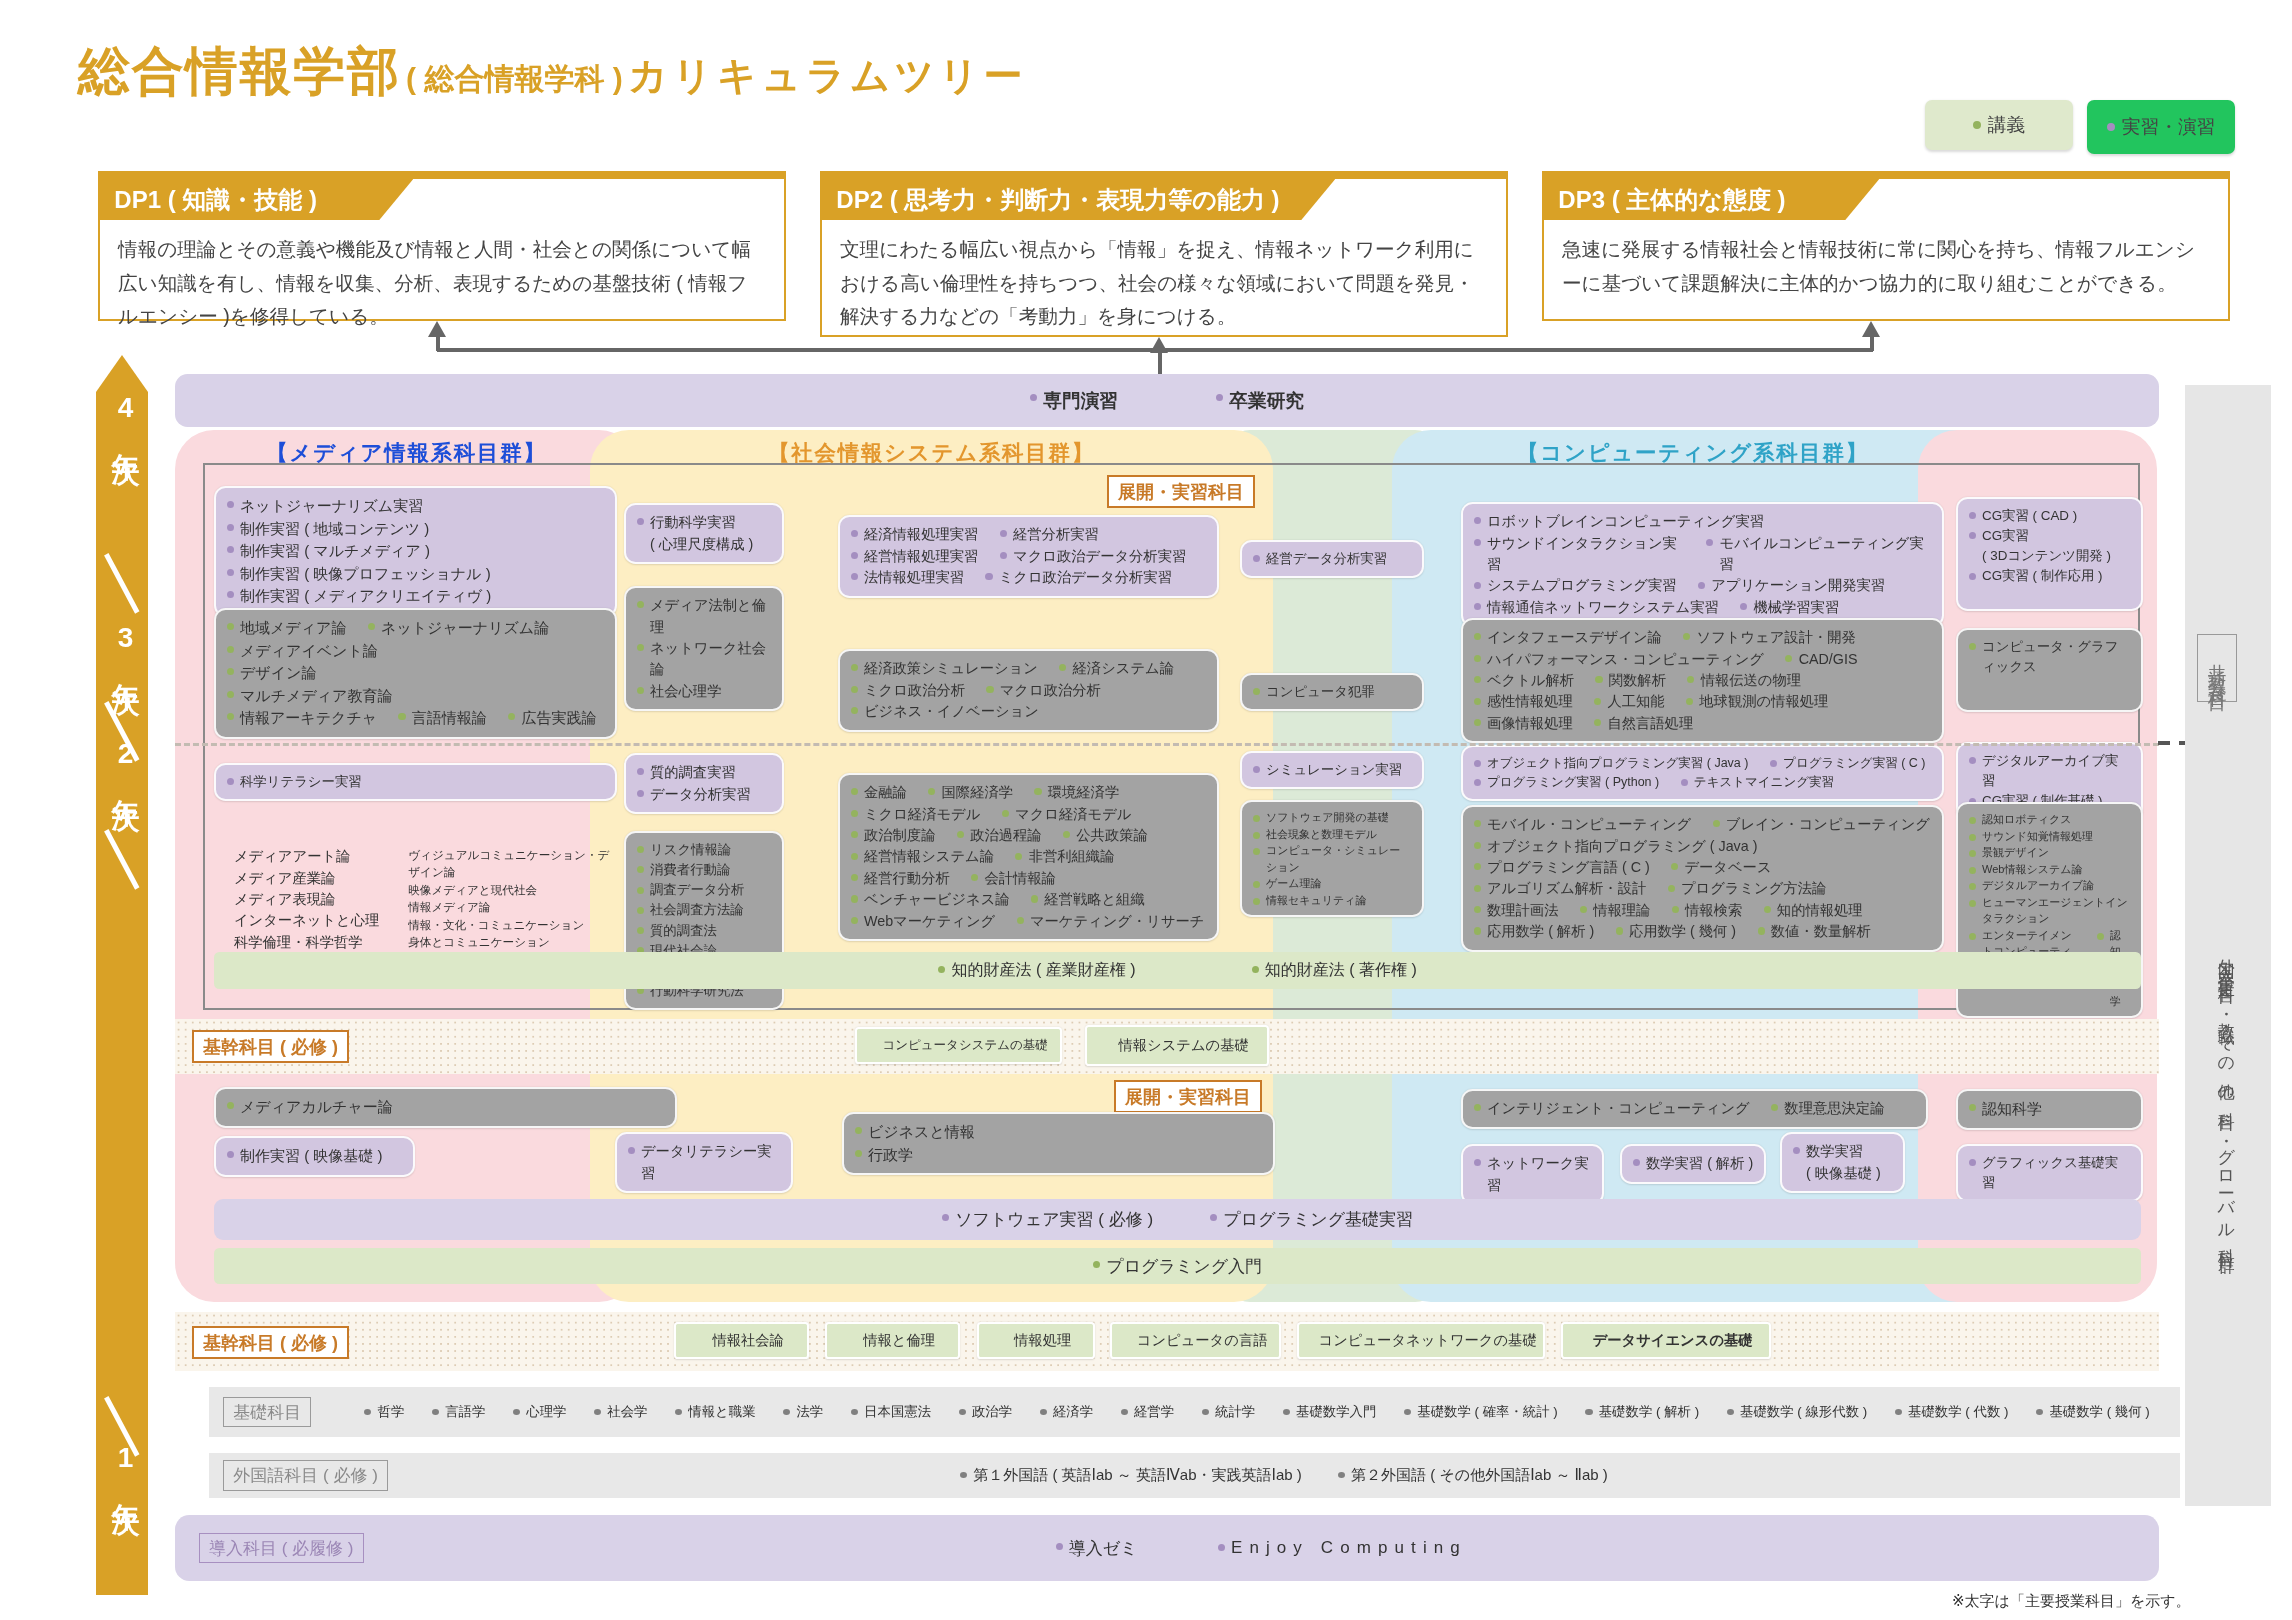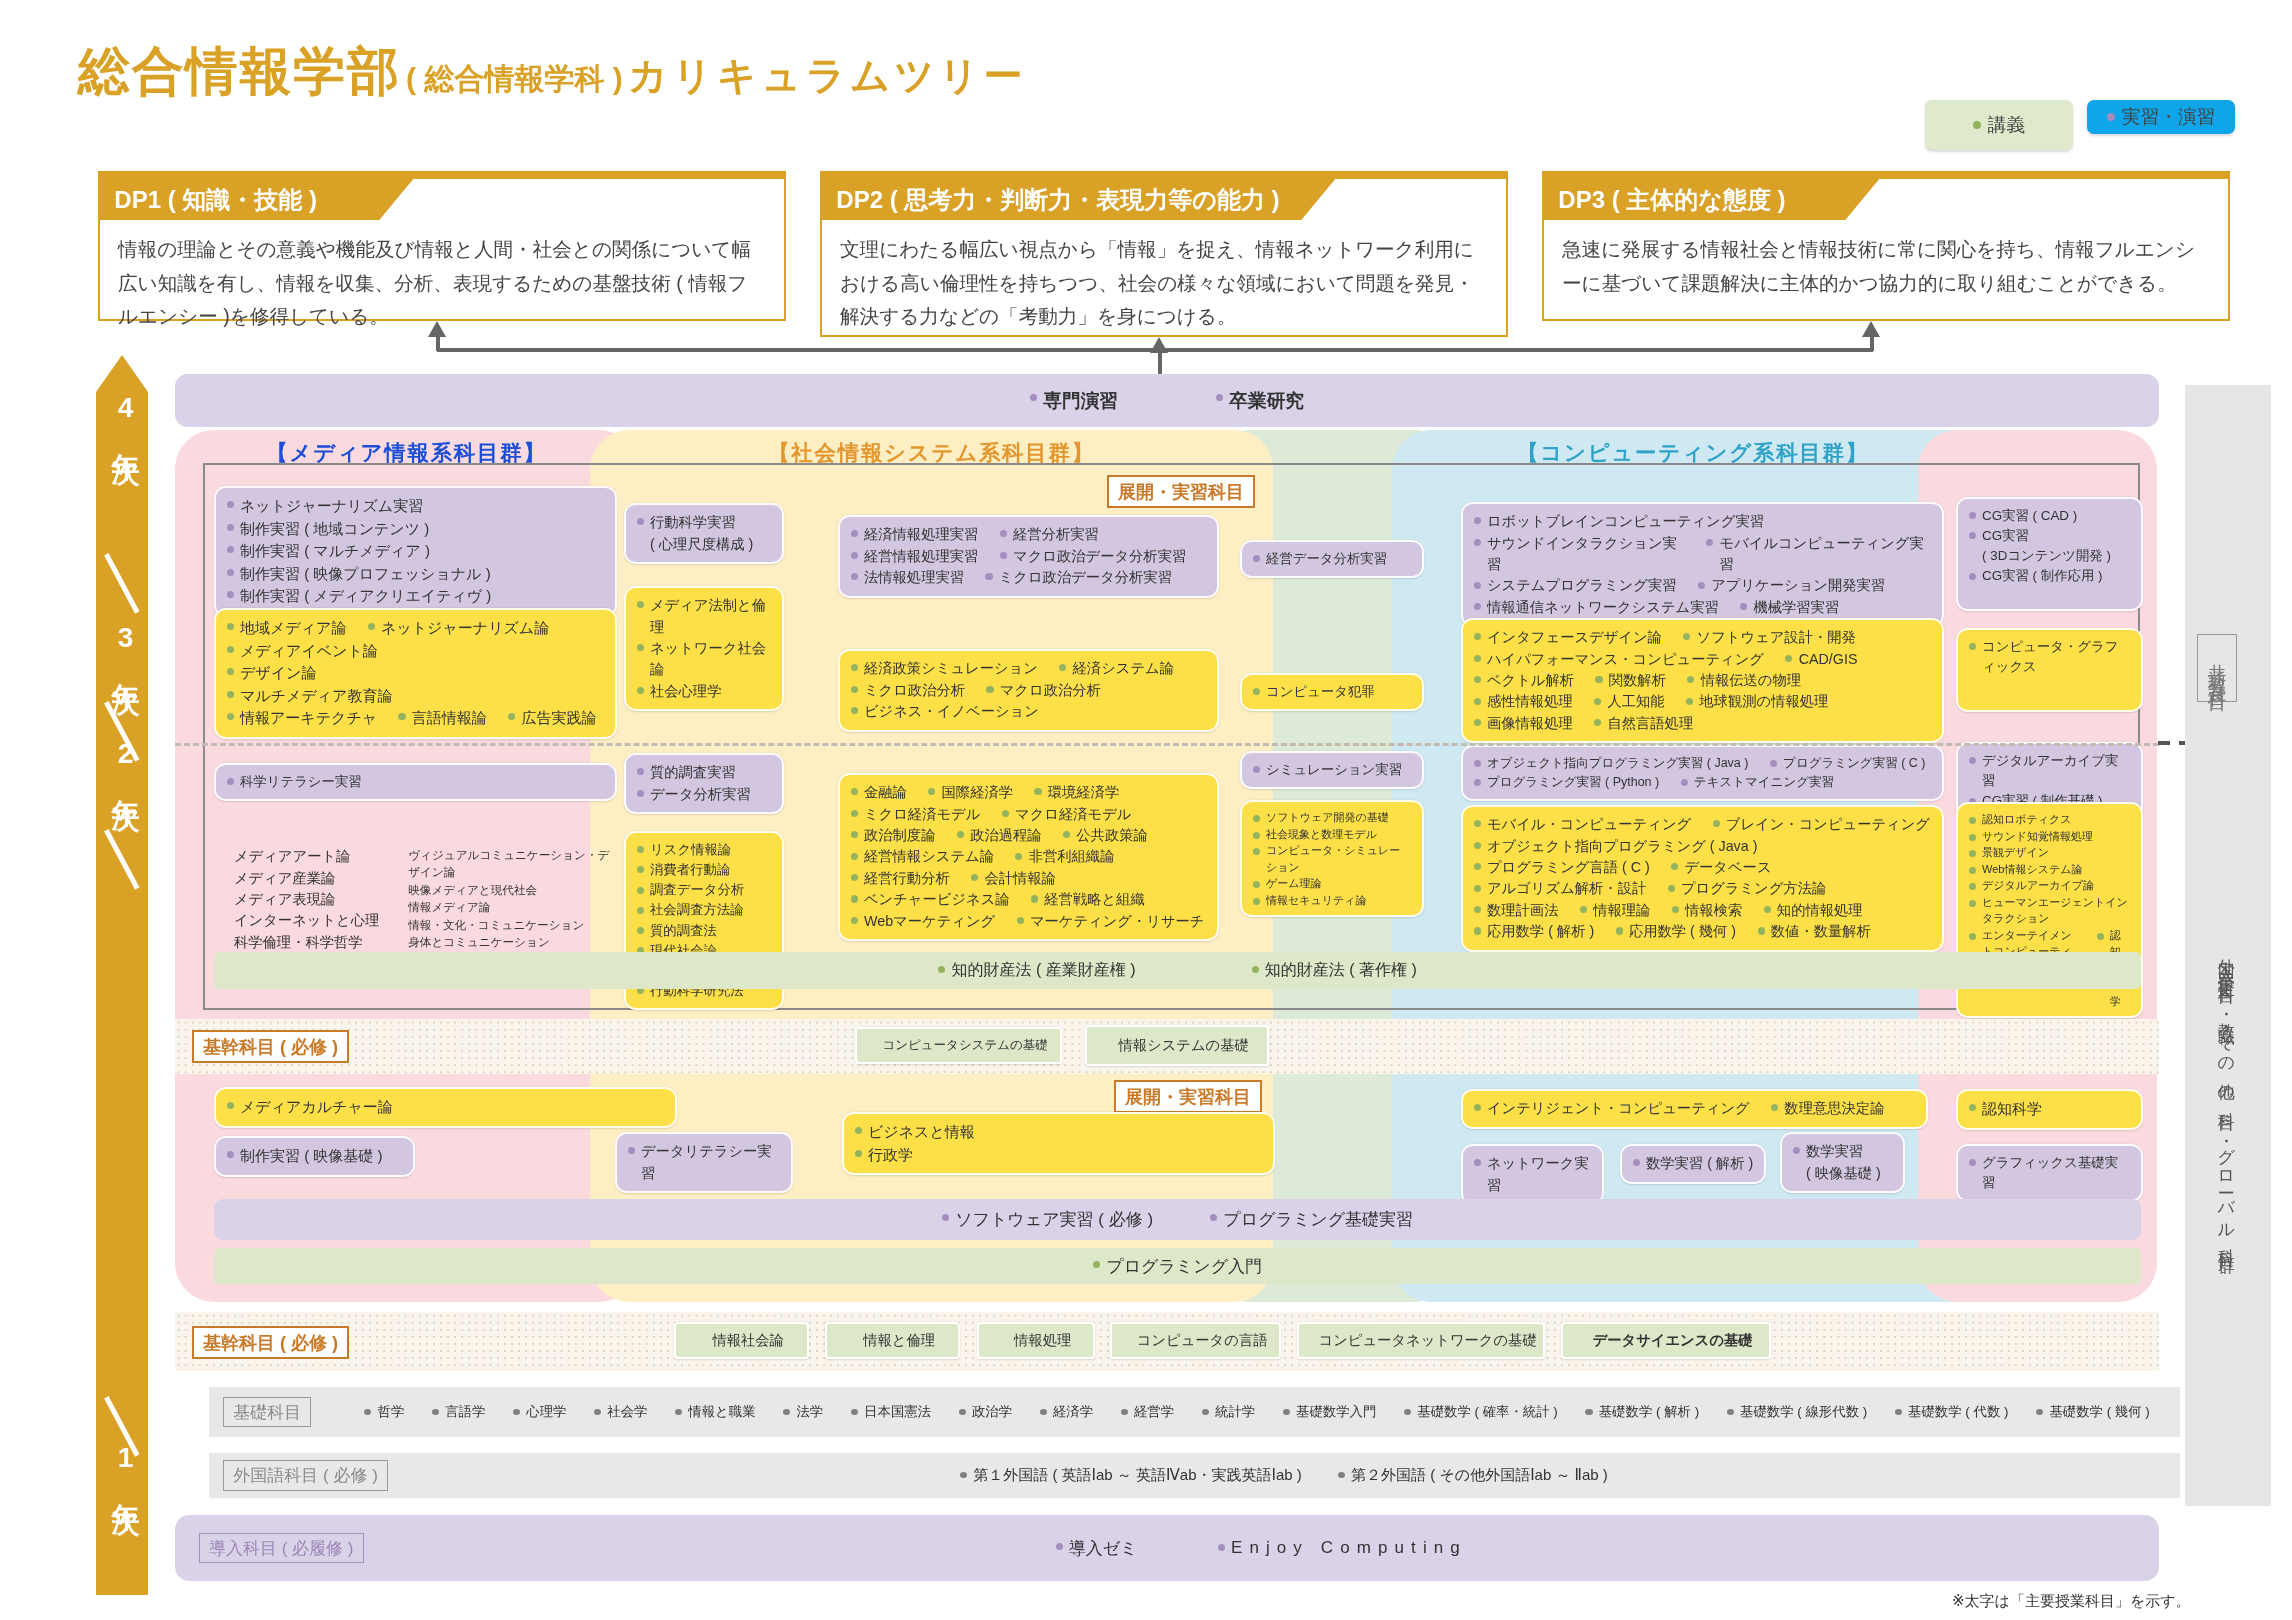--- a/index.html
+++ b/index.html
@@ -33,21 +33,21 @@
   
   .ggrp{top:430px;height:872px;border-radius:39px;}
   .grphead{top:438px;font-size:21.4px;font-weight:bold;text-align:center;letter-spacing:1.8px;}
   
   .band{display:flex;align-items:center;justify-content:center;gap:98px;font-size:18.7px;}
   .pband{background:#d9d2e8;}
   .gband{background:#dce8c8;}
   
   .box{border-radius:11.6px;padding:7.1px 10.7px;font-size:15px;line-height:1.5;
        border:2.7px solid rgba(255,255,255,.9);box-shadow:0 0.9px 1.8px rgba(0,0,0,.12);}
-  .g{background:#fde047;}
+  .g{background:#a3a3a3;}
   .p{background:#d2c6e0;}
   .plain{background:transparent;border:none;box-shadow:none;}
   .dot{display:inline-block;width:7.1px;height:7.1px;border-radius:50%;flex:0 0 7.1px;margin:6.2px 6.2px 0 0;}
   .g .dot,.gband .dot,.dotted .dot{background:#94b35e;}
   .p .dot,.pband .dot{background:#a48ec0;}
   .grayrow .dot{background:#808080;width:6.2px;height:6.2px;}
   .legend .dot{display:inline-block;width:8px;height:8px;border-radius:50%;flex:none;margin:0 7.1px 0 0;}
   .ln{display:flex;gap:21.4px;align-items:flex-start;}
   .it{display:flex;align-items:flex-start;}
   .bd{font-weight:bold;}
@@ -82,21 +82,21 @@
 <div class="abs title">
   <span class="t1">総合情報学部</span>
   <span class="t2">( 総合情報学科 )</span>
   <span class="t3">カリキュラムツリー</span>
 </div>
 
 <div class="abs legend" style="left:1925px;top:100px;width:148px;height:50px;background:#dfe9cc;">
   <i class="dot" style="background:#94b35e;"></i>
   <span>講義</span>
 </div>
-<div class="abs legend" style="left:2087px;top:100px;width:148px;height:34px;background:#0ea5e9;text-align:center;">
+<div class="abs legend" style="left:2087px;top:100px;width:148px;height:54px;background:#22c55e;text-align:center;">
   <i class="dot" style="background:#a48ec0;"></i>
   <span>実習・演習</span>
 </div>
 
 <div class="abs dp" style="left:98px;top:171px;width:688px;height:150px;">
   <div class="dpflag" style="width:299px;">DP1 ( 知識・技能 )</div>
   <div class="dpbody">情報の理論とその意義や機能及び情報と人間・社会との関係について幅広い知識を有し、情報を収集、分析、表現するための基盤技術 ( 情報フルエンシー )を修得している。</div>
 </div>
 <div class="abs dp" style="left:820px;top:171px;width:688px;height:166px;">
   <div class="dpflag" style="width:499px;">DP2 ( 思考力・判断力・表現力等の能力 )</div>

